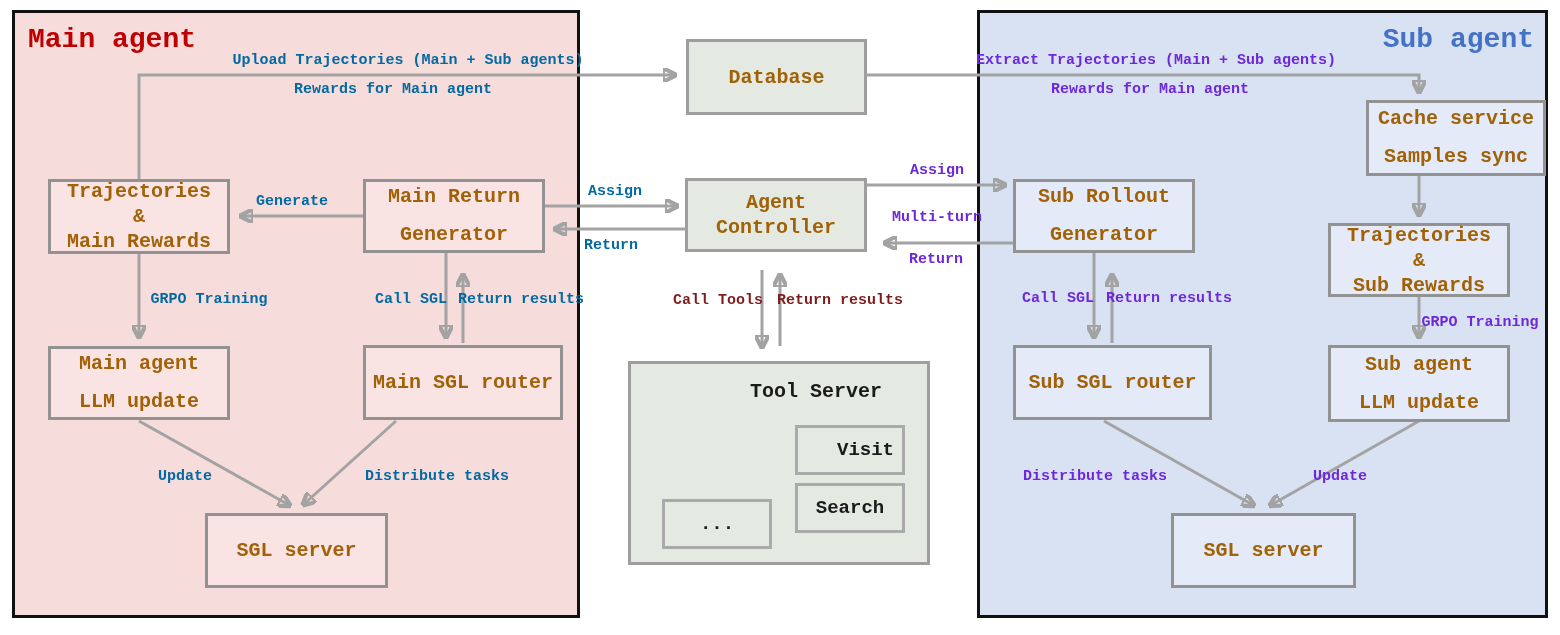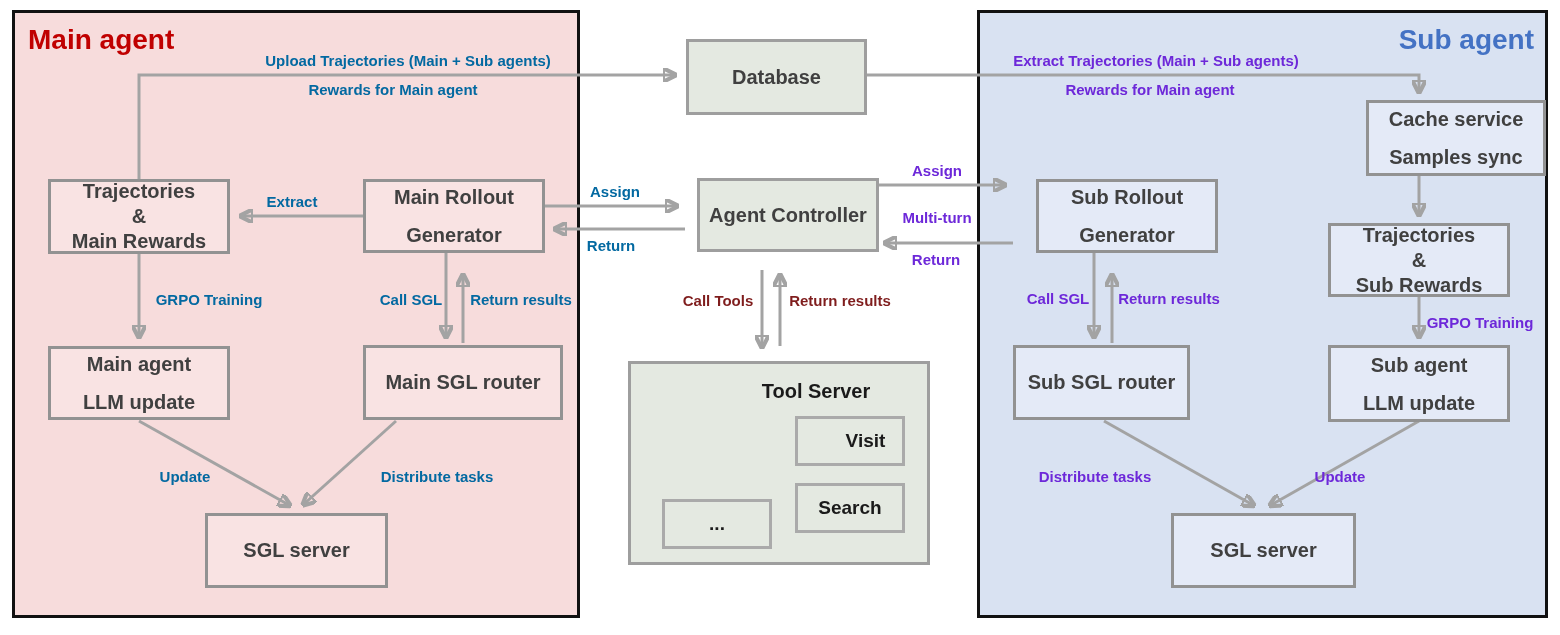--- a/index.html
+++ b/index.html
@@ -1,61 +1,61 @@
 <!DOCTYPE html>
 <html><head>
 <meta charset="utf-8">
 <style>
   html,body{margin:0;padding:0;background:#ffffff;}
   #canvas{
     position:relative;width:1560px;height:635px;background:#ffffff;overflow:hidden;
-    font-family:Liberation Sans, sans-serif;
+    font-family:Liberation Mono, monospace;
   }
   .panel{position:absolute;border:3px solid #111111;box-sizing:border-box;}
   .panel.main{left:12px;top:10px;width:568px;height:608px;background:#f7dcdc;}
   .panel.sub{left:977px;top:10px;width:571px;height:608px;background:#d9e2f2;}
   .panel-title{position:absolute;font-size:28px;font-weight:700;white-space:nowrap;}
   .panel-title.main{left:28px;top:24px;color:#c00000;}
   .panel-title.sub{right:26px;top:24px;color:#4472c4;}
 
   .node{
     position:absolute;border:3px solid #929292;box-sizing:border-box;
     display:flex;align-items:center;justify-content:center;text-align:center;
-    color:#404040;font-weight:700;font-size:20px;
+    color:#a16207;font-weight:700;font-size:20px;
   }
   .node.pink{background:#f9e3e3;}
   .node.blue{background:#e4eaf7;}
   .node.green{background:#e4e9e1;border-color:#9e9e9e;}
   .node-label{white-space:pre-line;line-height:25px;}
   .node-label.gap{line-height:38px;}
 
   
   #n-traj-main{left:48px;top:179px;width:182px;height:75px;}
   #n-main-rollout{left:363px;top:179px;width:182px;height:74px;}
   #n-main-llm{left:48px;top:346px;width:182px;height:74px;}
   #n-main-router{left:363px;top:345px;width:200px;height:75px;}
   #n-sgl-left{left:205px;top:513px;width:183px;height:75px;}
 
   
   #n-database{left:686px;top:39px;width:181px;height:76px;}
-  #n-controller{left:685px;top:178px;width:182px;height:74px;margin-left:12px;}
+  #n-controller{left:685px;top:178px;width:182px;height:74px;}
   #n-toolserver{left:628px;top:361px;width:302px;height:204px;background:#e4e9e1;border:3px solid #9e9e9e;position:absolute;box-sizing:border-box;}
   #toolserver-title{position:absolute;left:0;top:16px;width:100%;text-align:center;font-size:20px;font-weight:700;color:#1a1a1a;padding-left:37px;}
   .tool{position:absolute;width:110px;height:50px;border:3px solid #aaaaaa;background:#e4e9e1;
         display:flex;align-items:center;justify-content:center;font-size:19px;font-weight:700;color:#1a1a1a;box-sizing:border-box;}
   #tool-reason{left:31px;top:65px;}
-  #tool-visit{left:164px;top:52px;padding-left:31px;}
+  #tool-visit{left:164px;top:61px;padding-left:31px;}
   #tool-dots{left:31px;top:135px;}
   #tool-search{left:164px;top:119px;}
 
   
   #n-cache{left:1366px;top:100px;width:180px;height:76px;}
-  #n-sub-rollout{left:1013px;top:179px;width:182px;height:74px;margin-left:23px;}
+  #n-sub-rollout{left:1013px;top:179px;width:182px;height:74px;}
   #n-traj-sub{left:1328px;top:223px;width:182px;height:74px;}
-  #n-sub-router{left:1013px;top:345px;width:177px;height:75px;}
+  #n-sub-router{left:1013px;top:345px;width:199px;height:75px;}
   #n-sub-llm{left:1328px;top:345px;width:182px;height:77px;}
   #n-sgl-right{left:1171px;top:513px;width:185px;height:75px;}
 
   svg.wires{position:absolute;left:0;top:0;width:1560px;height:635px;pointer-events:none;}
   svg.wires path{stroke:#a3a3a3;stroke-width:3;fill:none;}
 
   .lbl{position:absolute;transform:translate(-50%,-50%);white-space:nowrap;
        font-size:15px;font-weight:700;}
   .lbl.red{color:#0369a1;}
   .lbl.blue{color:#6d28d9;}
@@ -102,21 +102,21 @@
 
   <div class="panel-title main">Main agent</div>
   <div class="panel-title sub">Sub agent</div>
 
   <div class="node pink" id="n-traj-main">
     <span class="node-label">Trajectories
 &amp;
 Main Rewards</span>
   </div>
   <div class="node pink" id="n-main-rollout">
-    <span class="node-label gap">Main Rollout
+    <span class="node-label gap">Main Return
 Generator</span>
   </div>
   <div class="node pink" id="n-main-llm">
     <span class="node-label gap">Main agent
 LLM update</span>
   </div>
   <div class="node pink" id="n-main-router">
     <span class="node-label">Main SGL router</span>
   </div>
   <div class="node pink" id="n-sgl-left">
@@ -161,21 +161,21 @@
   <div class="node blue" id="n-sub-llm">
     <span class="node-label gap">Sub agent
 LLM update</span>
   </div>
   <div class="node blue" id="n-sgl-right">
     <span class="node-label">SGL server</span>
   </div>
 
   <div class="lbl red" style="left:408px;top:60px;">Upload Trajectories (Main + Sub agents)</div>
   <div class="lbl red" style="left:393px;top:89px;">Rewards for Main agent</div>
-  <div class="lbl red" style="left:292px;top:201px;">Extract</div>
+  <div class="lbl red" style="left:292px;top:201px;">Generate</div>
   <div class="lbl red" style="left:209px;top:299px;">GRPO Training</div>
   <div class="lbl red" style="left:411px;top:299px;">Call SGL</div>
   <div class="lbl red" style="left:521px;top:299px;">Return results</div>
   <div class="lbl red" style="left:615px;top:191px;">Assign</div>
   <div class="lbl red" style="left:611px;top:245px;">Return</div>
   <div class="lbl red" style="left:185px;top:476px;">Update</div>
   <div class="lbl red" style="left:437px;top:476px;">Distribute tasks</div>
 
   <div class="lbl black" style="left:718px;top:300px;">Call Tools</div>
   <div class="lbl black" style="left:840px;top:300px;">Return results</div>

